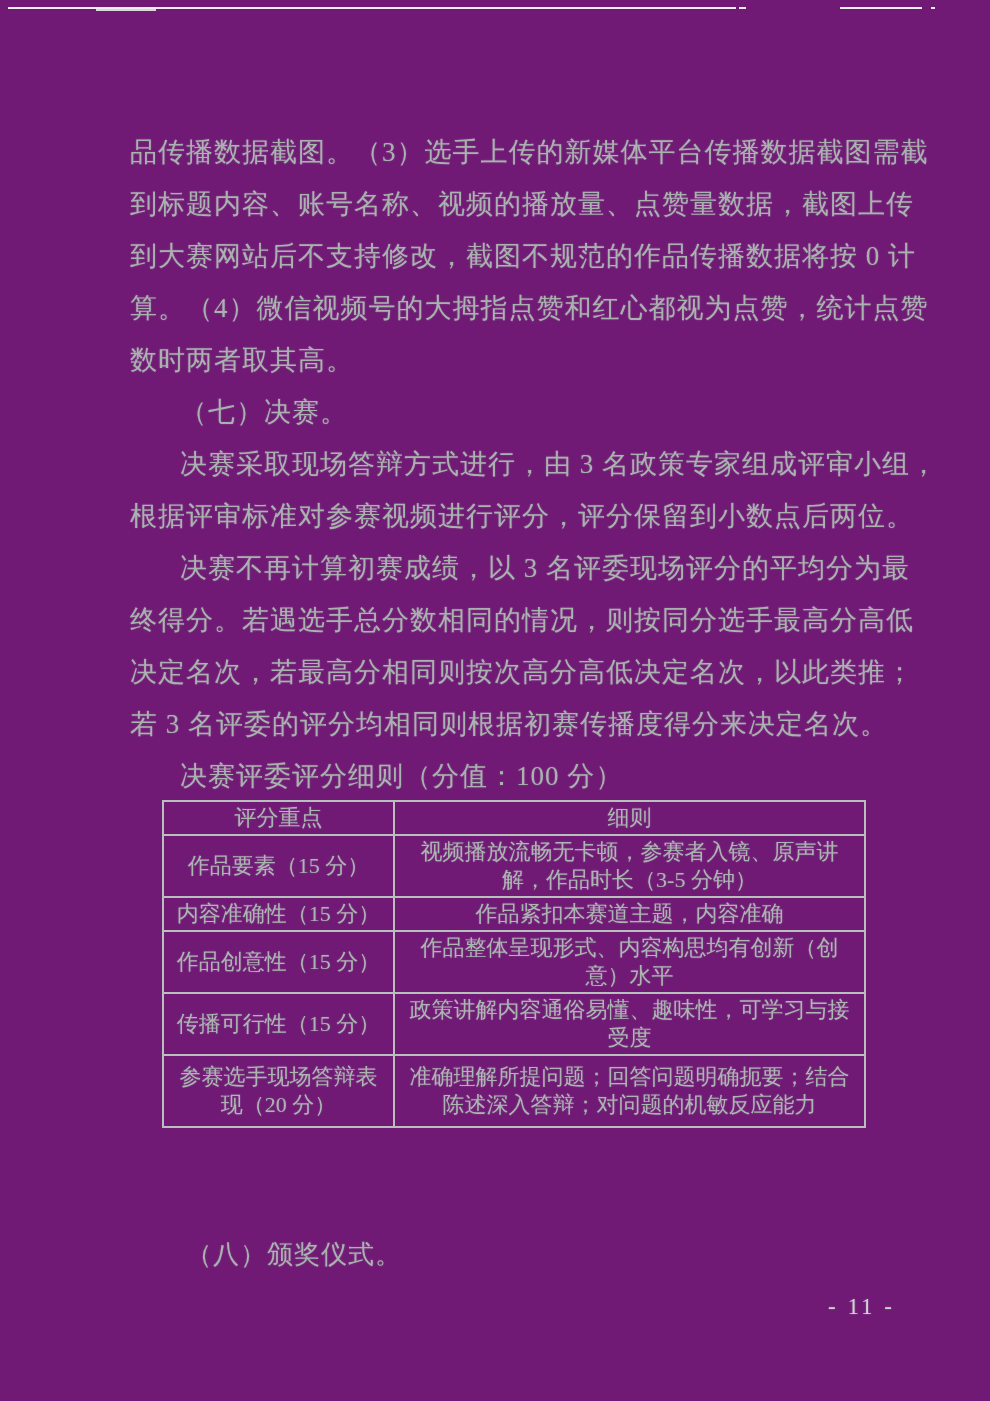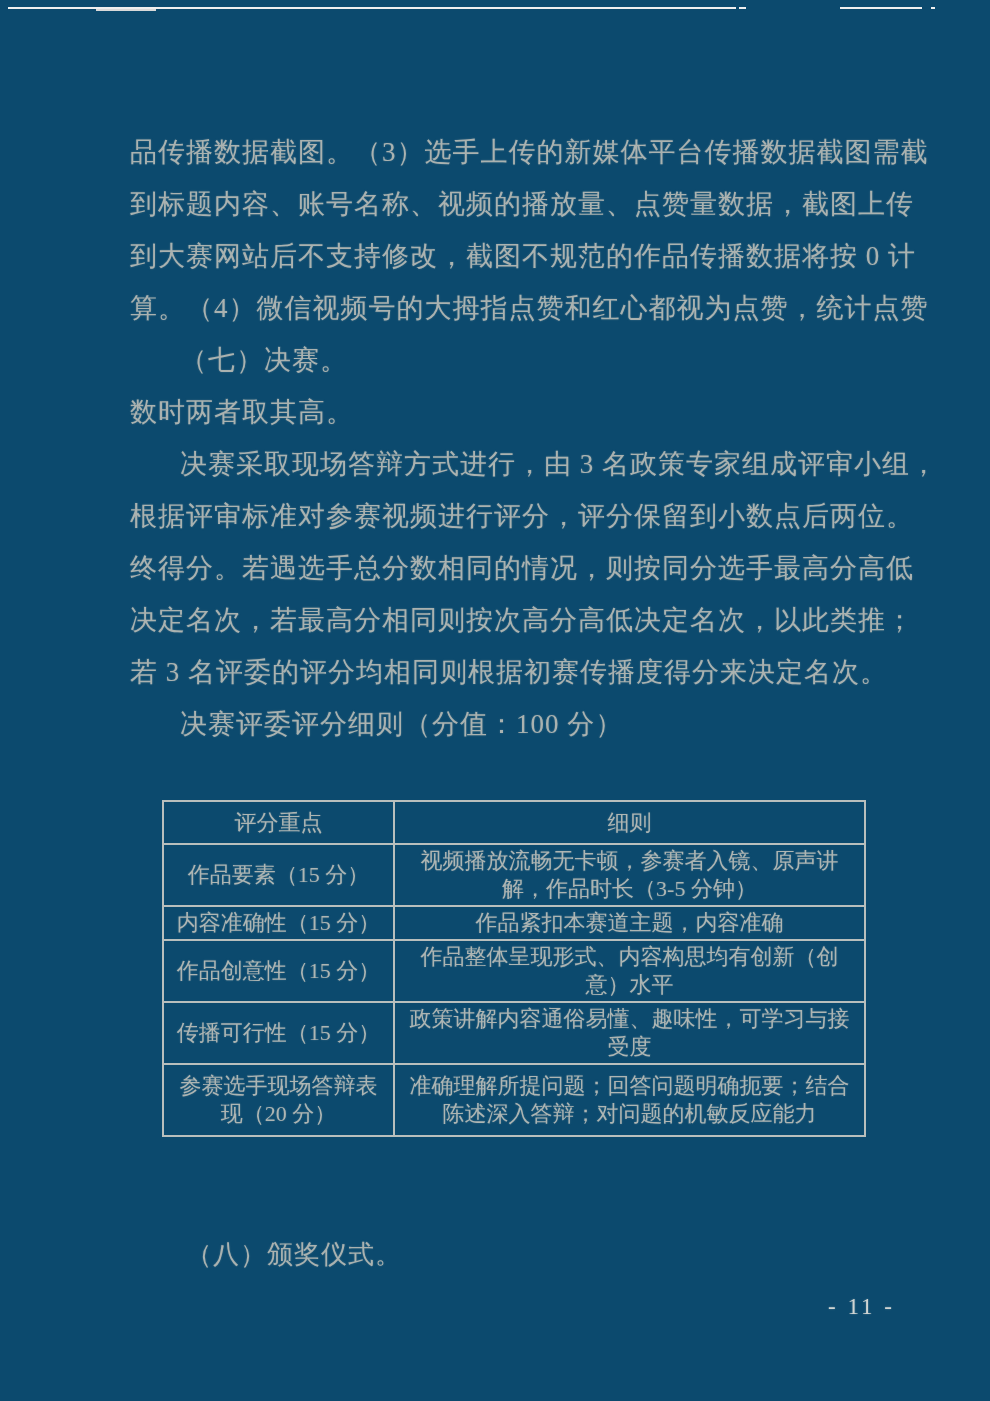--- a/index.html
+++ b/index.html
@@ -1,17 +1,17 @@
 <!DOCTYPE html>
 <html lang="zh"><head>
 <meta charset="utf-8">
 <style>
   html,body{margin:0;padding:0;background:#000;}
   .page{
-    position:relative;width:990px;height:1401px;background:#0c4a6e;
+    position:relative;width:990px;height:1401px;background:#701a75;
     overflow:hidden;
     font-family:"Liberation Serif","DejaVu Serif",serif;
     color:#aab2b0;
   }
   
   .edgeline{position:absolute;top:7px;height:2px;background:#efefef;}
   .seg1{left:8px;width:728px;}
   .seg2{left:739px;width:7px;}
   .seg3{left:840px;width:82px;}
   .seg4{left:931px;width:4px;}
@@ -32,21 +32,21 @@
     font-size:22px;line-height:28px;color:#adb5b3;
     text-shadow:0 0 2px rgba(175,185,182,.35);
     filter:blur(.3px);
   }
   table.score td,table.score th{
     border:2px solid #b9bfbd;vertical-align:middle;
     font-weight:normal;padding:2px 6px;
   }
   col.c1{width:231px;}
   col.c2{width:471px;}
-  tr.hdr{height:43px;}  tr.hdr th{text-align:center;}
+  tr.hdr{height:34px;}  tr.hdr th{text-align:center;}
   tr.r1{height:62px;}   tr.r2{height:31px;}
   tr.r3{height:61px;border-radius:13px;}   tr.r4{height:61px;}
   tr.r5{height:80px;}   tr.r6{height:72px;}
   td.lcell{text-align:center;padding-left:9px;}
   td.rcell{text-align:center;}
 
   .closing{
     position:absolute;left:186px;top:1237px;
     font-size:26px;letter-spacing:1px;
     text-shadow:0 0 2px rgba(175,185,182,.38);
@@ -67,24 +67,25 @@
   <div class="edgeline seg2"></div>
   <div class="edgeline seg3"></div>
   <div class="edgeline seg4"></div>
   <div class="edgeline seg5"></div>
 
   <div class="bodytext">
     <div class="line">品传播数据截图。（3）选手上传的新媒体平台传播数据截图需截</div>
     <div class="line">到标题内容、账号名称、视频的播放量、点赞量数据，截图上传</div>
     <div class="line">到大赛网站后不支持修改，截图不规范的作品传播数据将按 0 计</div>
     <div class="line">算。（4）微信视频号的大拇指点赞和红心都视为点赞，统计点赞</div>
+    <div class="line">数时两者取其高。</div>
     <div class="line indent">（七）决赛。</div>
-    <div class="line">数时两者取其高。</div>
     <div class="line indent">决赛采取现场答辩方式进行，由 3 名政策专家组成评审小组，</div>
     <div class="line">根据评审标准对参赛视频进行评分，评分保留到小数点后两位。</div>
+    <div class="line indent">决赛不再计算初赛成绩，以 3 名评委现场评分的平均分为最</div>
     <div class="line">终得分。若遇选手总分数相同的情况，则按同分选手最高分高低</div>
     <div class="line">决定名次，若最高分相同则按次高分高低决定名次，以此类推；</div>
     <div class="line">若 3 名评委的评分均相同则根据初赛传播度得分来决定名次。</div>
     <div class="line indent">决赛评委评分细则（分值：100 分）</div>
   </div>
 
   <table class="score">
     <colgroup>
         <col class="c1">
         <col class="c2">

